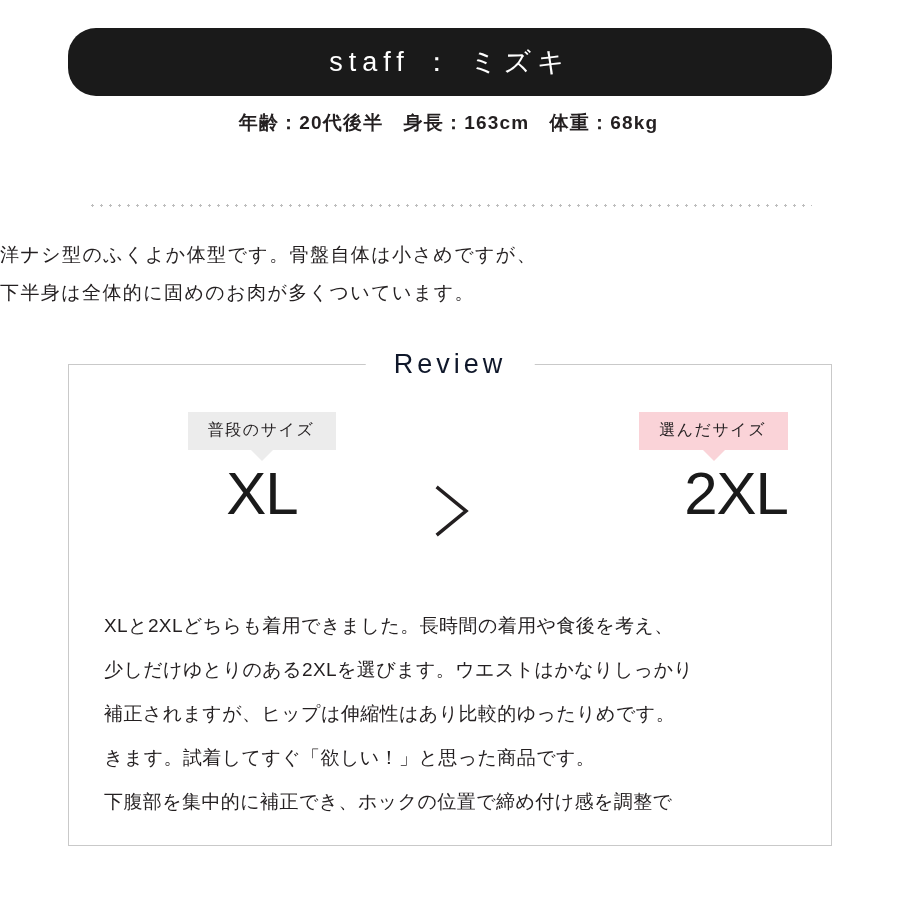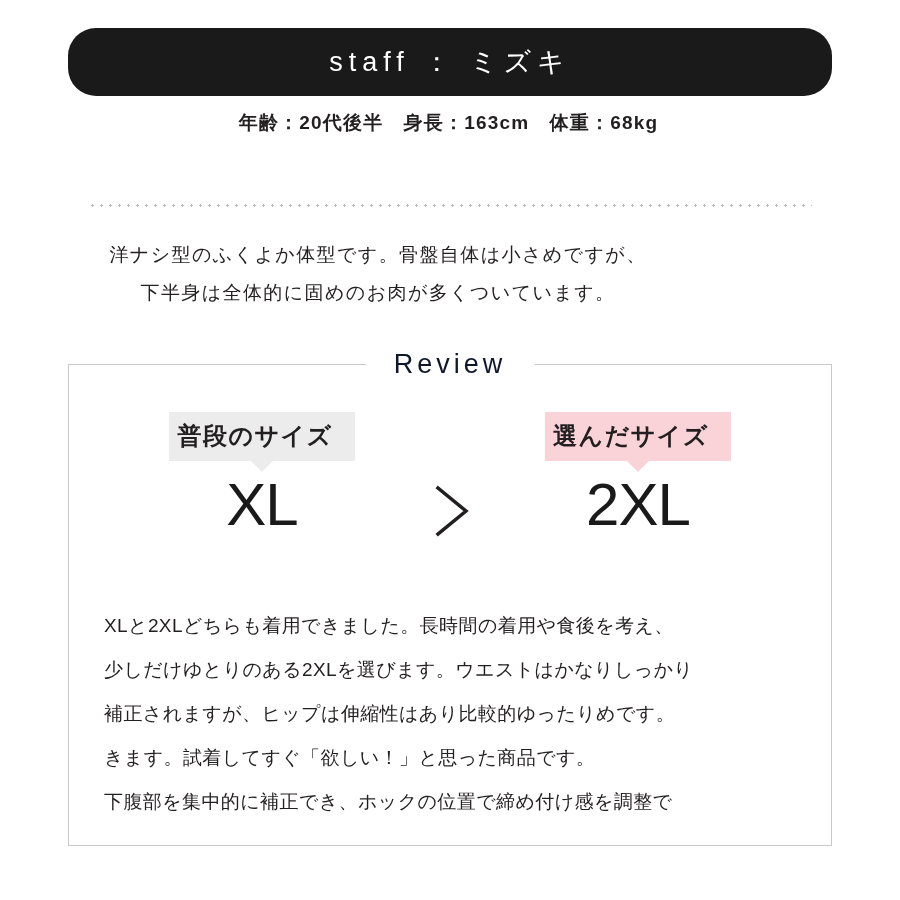--- a/index.html
+++ b/index.html
@@ -67,24 +67,23 @@
     width: 724px;
     height: 3px;
     background-image: radial-gradient(circle, #bdbdbd 1.2px, rgba(0,0,0,0) 1.4px);
     background-size: 9px 3px;
     background-repeat: repeat-x;
   }
 
   
   .body-desc {
     position: absolute;
-    left: 16px;
+    left: 0;
     top: 236px;
     width: 724px;
-    text-align: center;
   }
   .body-desc-line {
     font-size: 19px;
     line-height: 38px;
     letter-spacing: 1.4px;
     color: #231f20;
     white-space: nowrap;
   }
 
   
@@ -112,28 +111,28 @@
   }
 
   
   .size-block {
     position: absolute;
     top: 412px;
     width: 300px;
     text-align: center;
   }
   .size-block.left { left: 112px; }
-  .size-block.right { left: 488px; }
+  .size-block.right { left: 488px; text-align: right; }
 
   .size-tag {
     display: inline-block;
     position: relative;
-    padding: 8px 22px 9px 8px;
-    font-size: 24px;
-    font-weight: bold;
+    padding: 8px 22px 9px 20px;
+    font-size: 16px;
+    font-weight: normal;
     letter-spacing: 1.5px;
     color: #231f20;
     white-space: nowrap;
   }
   .size-tag.usual { background: #ececec; }
   .size-tag.chosen { background: #fad3d8; }
   .size-tag::after {
     content: "";
     position: absolute;
     left: 50%;

